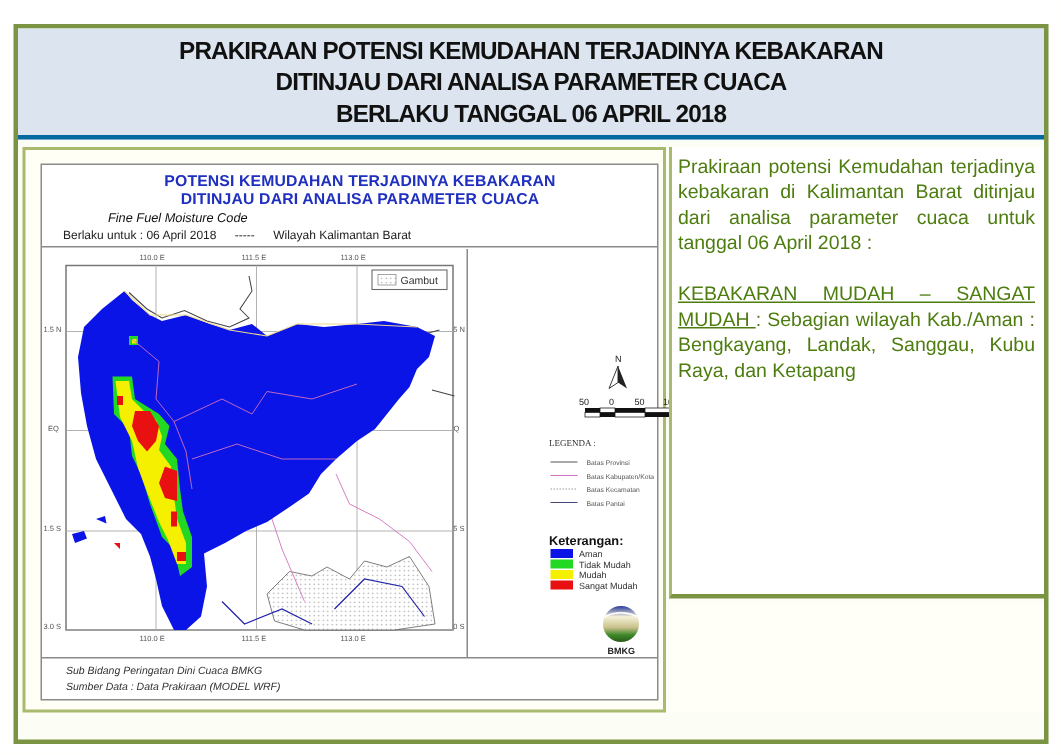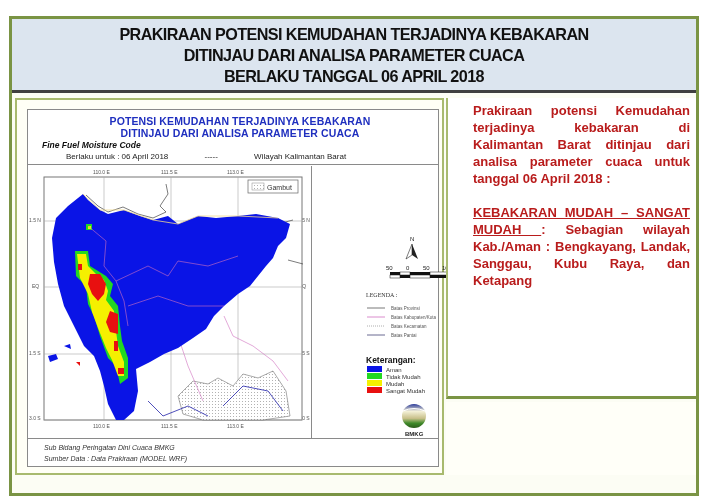--- a/index.html
+++ b/index.html
@@ -5,21 +5,21 @@
   * { box-sizing: border-box; margin: 0; padding: 0; }
   html, body { width: 707px; height: 503px; background: #ffffff; overflow: hidden; }
   body { font-family: "Liberation Sans", sans-serif; position: relative; }
 
   .outer {
     position: absolute; left: 9px; top: 16px; width: 690px; height: 480px;
     border: 3px solid #7a9444; background: #fcfdf4;
   }
   .header {
     position: absolute; left: 0; top: 0; width: 684px; height: 74px;
-    background: #dce5ef; border-bottom: 3px solid #404040;
+    background: #dce5ef; border-bottom: 3px solid #0369a1;
     text-align: center; padding-top: 5px;
   }
   .header .line {
     font-family: "Liberation Sans", sans-serif; font-weight: bold;
     font-size: 16.5px; line-height: 21px; color: #111;
     letter-spacing: -0.6px; transform: scaleX(0.98);
   }
 
   .map-panel {
     position: absolute; left: 3px; top: 79px; width: 429px; height: 377px;
@@ -27,43 +27,43 @@
   }
   .map-frame {
     position: absolute; left: 10px; top: 9px; width: 412px; height: 358px;
     border: 1px solid #8a8a8a; background: #fff;
   }
   .map-title-block {
     position: absolute; left: 0; top: 0; width: 410px; height: 55px;
     border-bottom: 1px solid #8a8a8a; padding: 6px 0 0 14px;
   }
   .mt1 { color: #1f2fbf; font-weight: bold; font-size: 10.5px; line-height: 11.5px; letter-spacing: 0.1px; text-align: center; }
-  .mt2 { color: #111; font-weight: bold; font-style: italic; font-size: 8.5px; margin-top: 1px; }
+  .mt2 { color: #111; font-weight: normal; font-style: italic; font-size: 8.5px; margin-top: 1px; margin-left: 30px; }
   .mt3 { color: #222; font-size: 8px; margin-top: 2px; }
-  .mt3 span { margin-right: 10px; margin-left: 24px; }
+  .mt3 span { margin-right: 10px; }
 
   .map-area {
     position: absolute; left: 0; top: 56px; width: 284px; height: 272px;
     border-right: 1px solid #8a8a8a;
   }
   .map-area svg { position: absolute; left: 0; top: 0; }
 
   .side-area { position: absolute; left: 285px; top: 56px; width: 125px; height: 272px; margin-left: 40px; }
 
   .map-footer {
     position: absolute; left: 0; top: 328px; width: 410px; height: 28px;
     border-top: 1px solid #8a8a8a; padding: 3px 0 0 16px;
     font-size: 7px; font-style: italic; color: #333; line-height: 11px;
   }
 
   .text-panel {
     position: absolute; left: 434px; top: 79px; width: 250px; height: 301px;
     background: #fff; border-left: 2px solid #a8ba6e; border-bottom: 3px solid #7a9444;
-    padding: 4px 6px 0 25px;
-    font-size: 13px; color: #b91c1c; line-height: 17px; font-weight: bold;
+    padding: 4px 6px 0 4px;
+    font-size: 13px; color: #4d7c0f; line-height: 17px;
   }
   .text-panel p { text-align: justify; margin-bottom: 17px; }
   .u { text-decoration: underline; }
 
   .lower-right {
     position: absolute; left: 434px; top: 383px; width: 250px; height: 73px;
     background: #fffff8;
   }
   .tick { position: absolute; font-size: 5px; color: #555; }
 </style>

